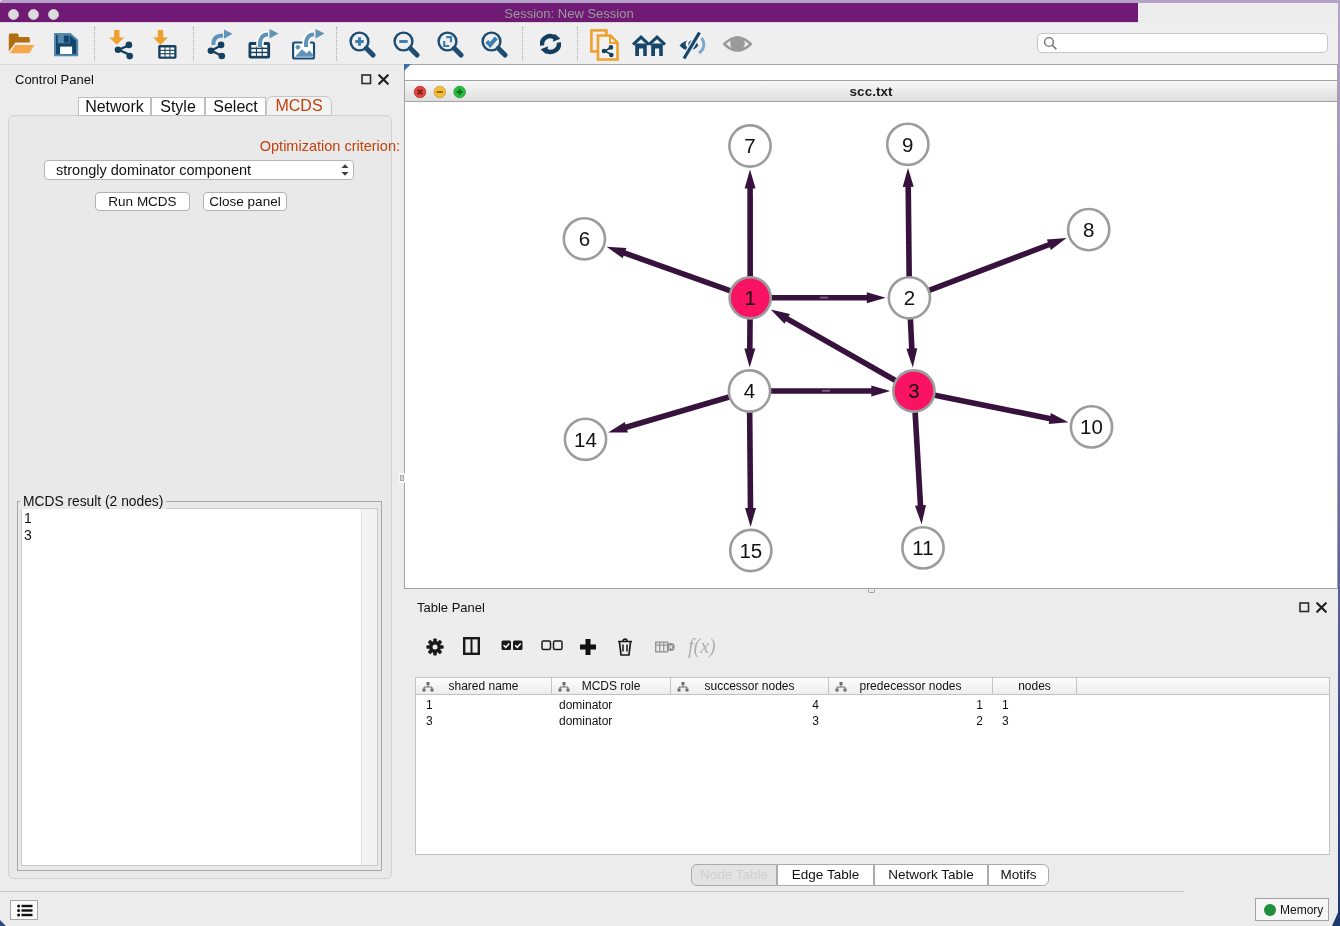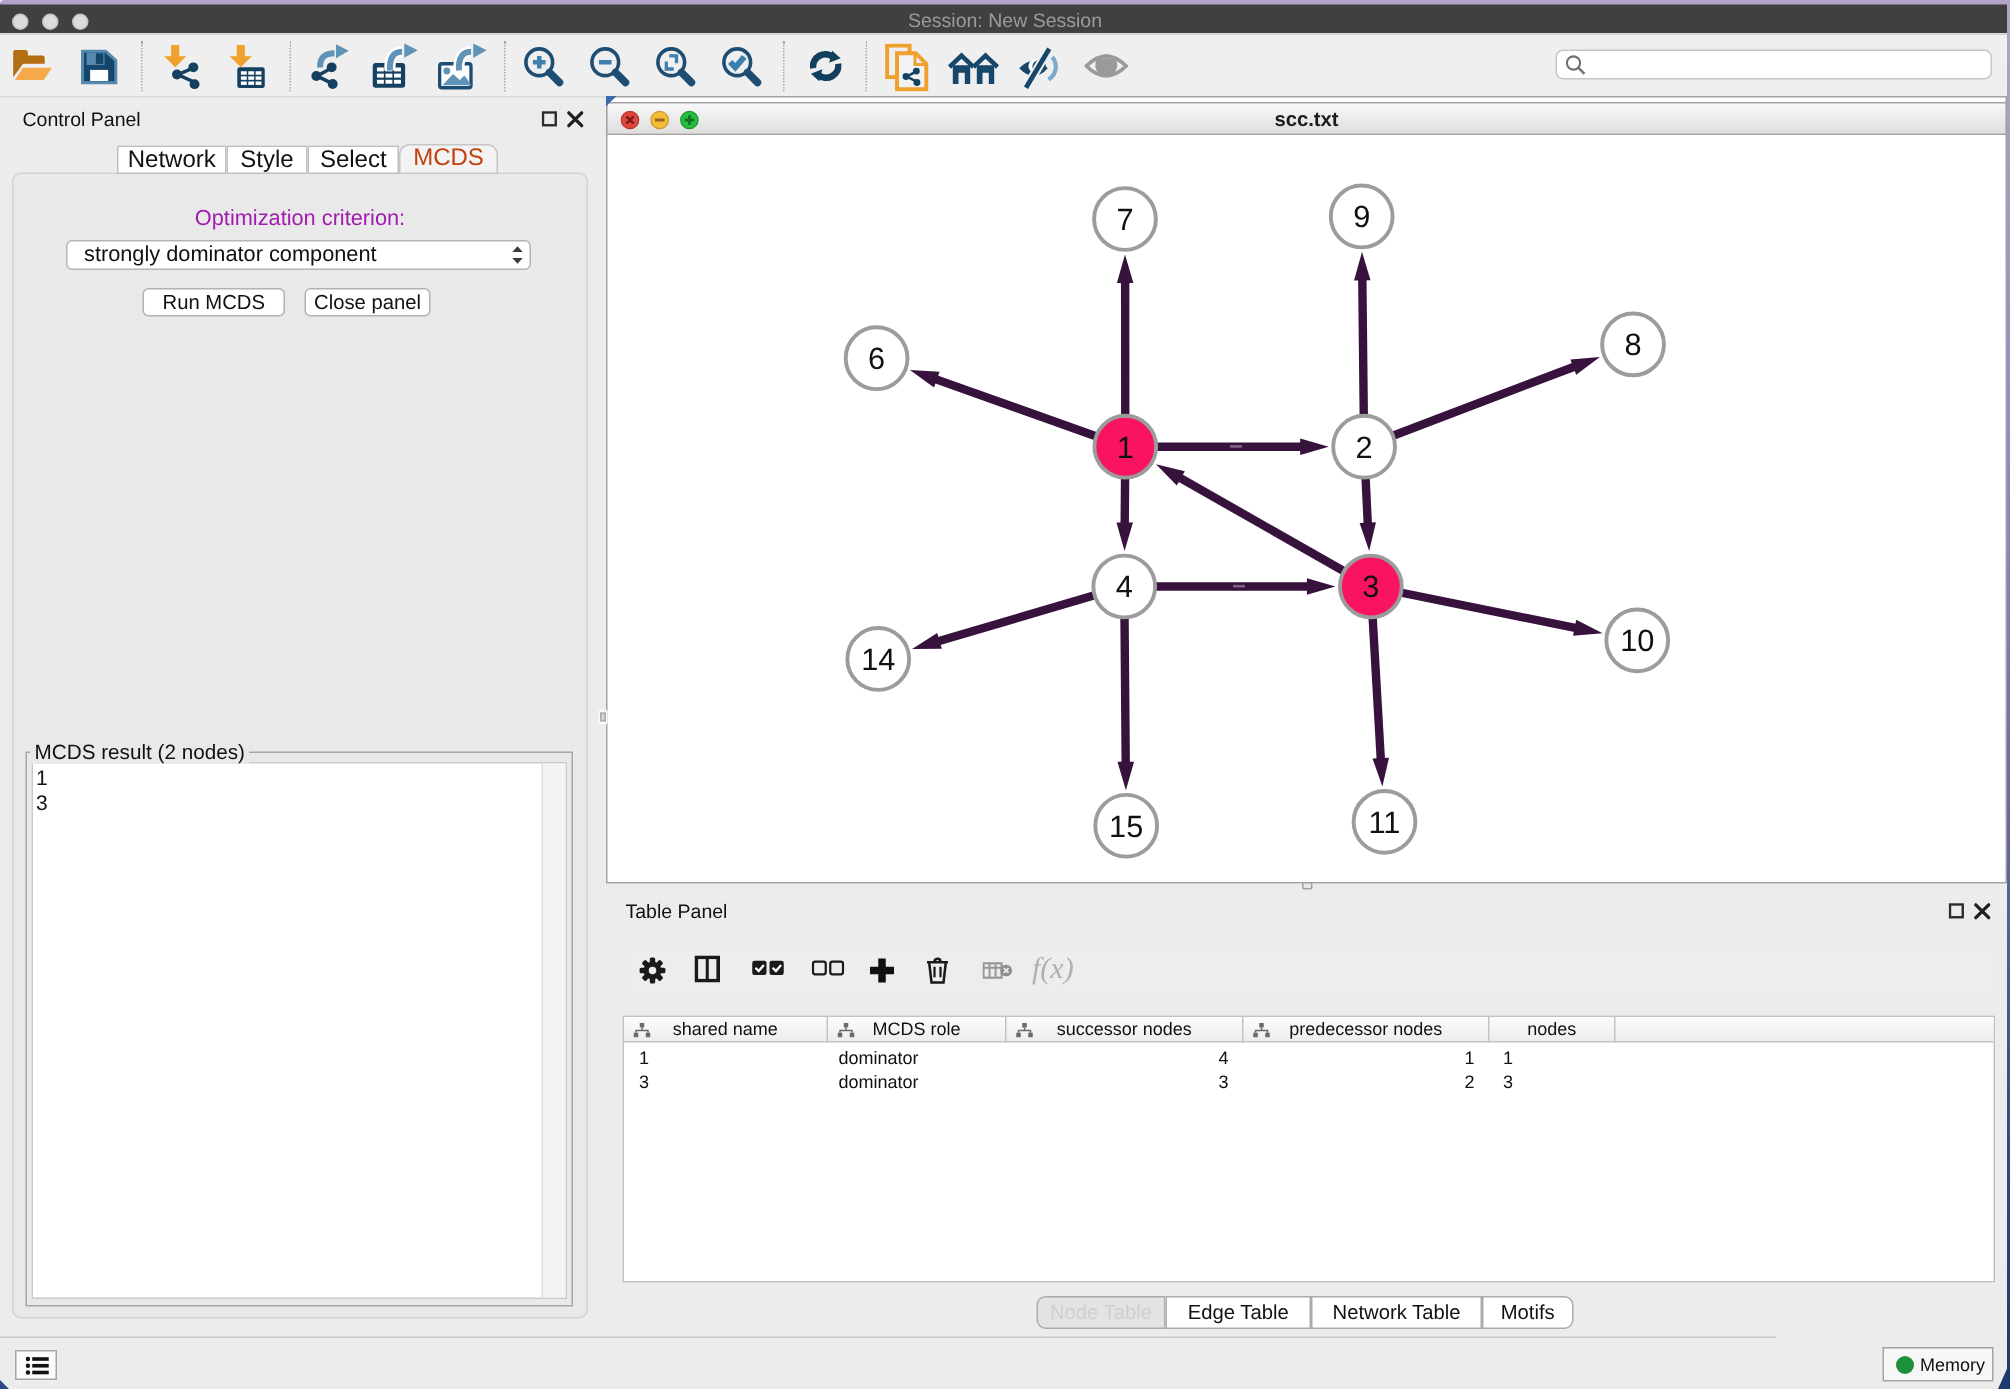--- a/index.html
+++ b/index.html
@@ -1,42 +1,42 @@
 <!DOCTYPE html>
 <html><head>
 <meta charset="utf-8">
 <style>
 * { margin:0; padding:0; box-sizing:border-box; }
 html,body { width:1340px; height:926px; overflow:hidden; }
 body { font-family:"Liberation Sans", sans-serif; background:#ececec; position:relative; }
 .abs { position:absolute; }
 
 #purpletop { left:0; top:0; width:1340px; height:3px; background:#b5a2c9; border-radius:5px 5px 0 0; }
-#titlebar { left:0; top:2px; width:1340px; height:21px; background:#404040; border-bottom:1px solid #d8d8d8; }
+#titlebar { left:0; top:2px; width:1138px; height:21px; background:#701a75; border-bottom:1px solid #d8d8d8; }
 .tl { position:absolute; top:7px; width:11px; height:11px; border-radius:50%; background:#dcdcdc; border:1px solid #c3c3c3; }
 #apptitle { position:absolute; top:4px; left:0; width:100%; text-align:center; font-size:13px; color:#9b9b9b; }
 
 #toolbar { left:0; top:23px; width:1340px; height:42px; background:#efefef; border-bottom:1px solid #dadada; }
 .tsep { position:absolute; top:4px; height:34px; width:1px; border-left:1px dotted #a9a9a9; }
 .ticon { position:absolute; top:7px; }
 #searchbox { position:absolute; left:1037px; top:10px; width:291px; height:20px; background:#fff; border:1px solid #c6c6c6; border-radius:5px; }
 
 #cpheader { left:15px; top:72px; font-size:13px; color:#111; }
 .cptab { position:absolute; top:97px; height:19px; background:#fff; border:1px solid #bfbfbf; text-align:center; line-height:17px; color:#111; }
 #cpcontent { left:8px; top:115px; width:384px; height:764px; background:#e9e9e9; border:1px solid #d2d2d2; border-radius:6px; }
-#optlabel { left:0px; top:138px; width:400px; text-align:center; font-size:14.5px; color:#a21caf; }
+#optlabel { left:0px; top:138px; width:400px; text-align:right; font-size:14.5px; color:#c2410c; }
 #dropdown { left:44px; top:160px; width:310px; height:20px; background:#fff; border:1px solid #b4b4b4; border-radius:4px; font-size:14.5px; color:#111; line-height:18px; padding-left:11px; }
 .btn { position:absolute; top:192px; height:19px; background:#fff; border:1px solid #b2b2b2; border-radius:4px; font-size:13.5px; color:#111; text-align:center; line-height:17px; }
 #fieldset { left:17px; top:501px; width:365px; height:370px; border:1px solid #a6a6a6; }
 #fslegend { left:20px; top:494px; background:#e9e9e9; padding:0 3px; font-size:13.8px; color:#111; }
 #fswhite { left:21px; top:508px; width:357px; height:358px; background:#fff; border:1px solid #c9c9c9; }
 #fsscroll { left:361px; top:509px; width:16px; height:356px; background:#f3f3f3; border-left:1px solid #e0e0e0; }
 
 #netwin { left:404px; top:64px; width:934px; height:525px; border:1px solid #a3a3a3; background:#fff; }
-#nettitle { left:404px; top:68px; width:934px; height:22px; background:linear-gradient(#f8f8f8,#dedede); border:1px solid #a3a3a3; }
+#nettitle { left:404px; top:80px; width:934px; height:22px; background:linear-gradient(#f8f8f8,#dedede); border:1px solid #a3a3a3; }
 #netname { position:absolute; top:3px; left:0; width:100%; text-align:center; font-size:13.5px; font-weight:bold; color:#1c1c1c; }
 #hhandle { left:867.5px; top:588px; width:7px; height:5px; background:#e8e8e8; border:1px solid #9f9f9f; border-radius:1.5px; }
 
 #tpheader { left:417px; top:600px; font-size:13px; color:#111; }
 #tptoolbar { left:418px; top:630px; width:912px; height:34px; background:#ededed; }
 #nodetable { left:415px; top:677px; width:915px; height:178px; background:#fff; border:1px solid #c2c2c2; }
 #thead { position:absolute; left:0; top:0; width:913px; height:17px; background:linear-gradient(#fdfdfd,#ededed); border-bottom:1px solid #c2c2c2; font-size:12px; color:#111; }
 .thcell { position:absolute; top:0; height:17px; border-right:1px solid #c4c4c4; text-align:center; line-height:16px; }
 .trow { position:absolute; font-size:12px; color:#111; height:16px; line-height:16px; }
 .tcell { position:absolute; }

